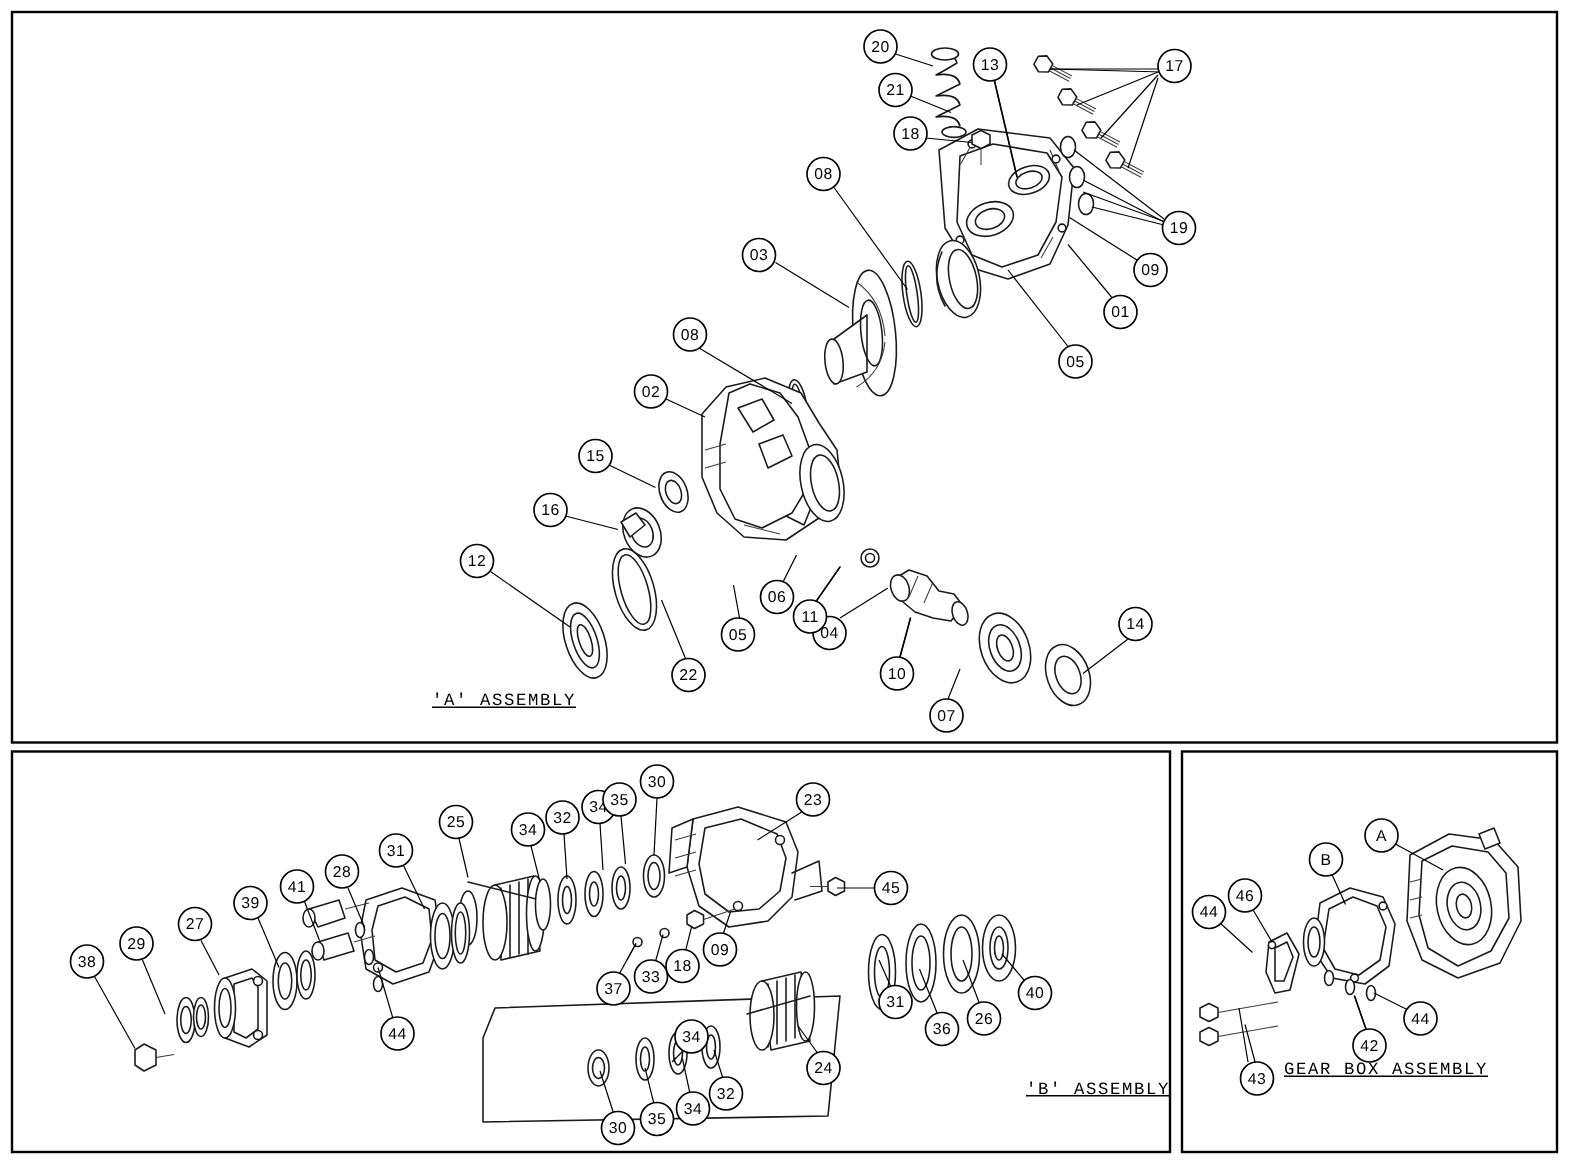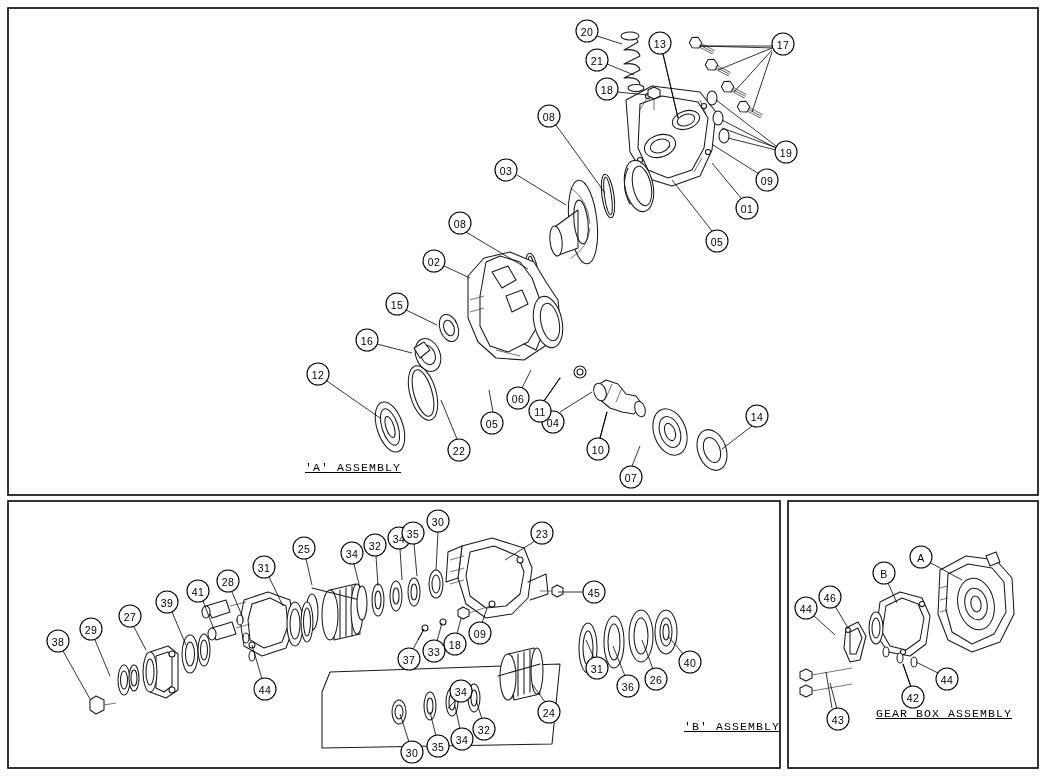--- a/index.html
+++ b/index.html
@@ -705,17 +705,17 @@
           <text x="921" y="557.5" class="balloon-text">A</text>
         </g>
         <line x1="888" y1="583" x2="897" y2="603" class="leader"></line>
         <g>
           <circle cx="884" cy="573" r="11" class="balloon-circle"></circle>
           <text x="884" y="573.5" class="balloon-text">B</text>
         </g>
       </g>
   </svg>
 
-  <div class="caption" style="left:305px; top:461px;">'A' ASSEMBLY</div>
+  <div class="caption" style="left:288px; top:461px;">'A' ASSEMBLY</div>
   <div class="caption" style="left:684px; top:720px;">'B' ASSEMBLY</div>
-  <div class="caption" style="left:876px; top:707px;text-decoration:underline;">GEAR BOX ASSEMBLY</div>
+  <div class="caption" style="left:856px; top:707px;text-decoration:underline;">GEAR BOX ASSEMBLY</div>
 
 </div>
 
 </body></html>

